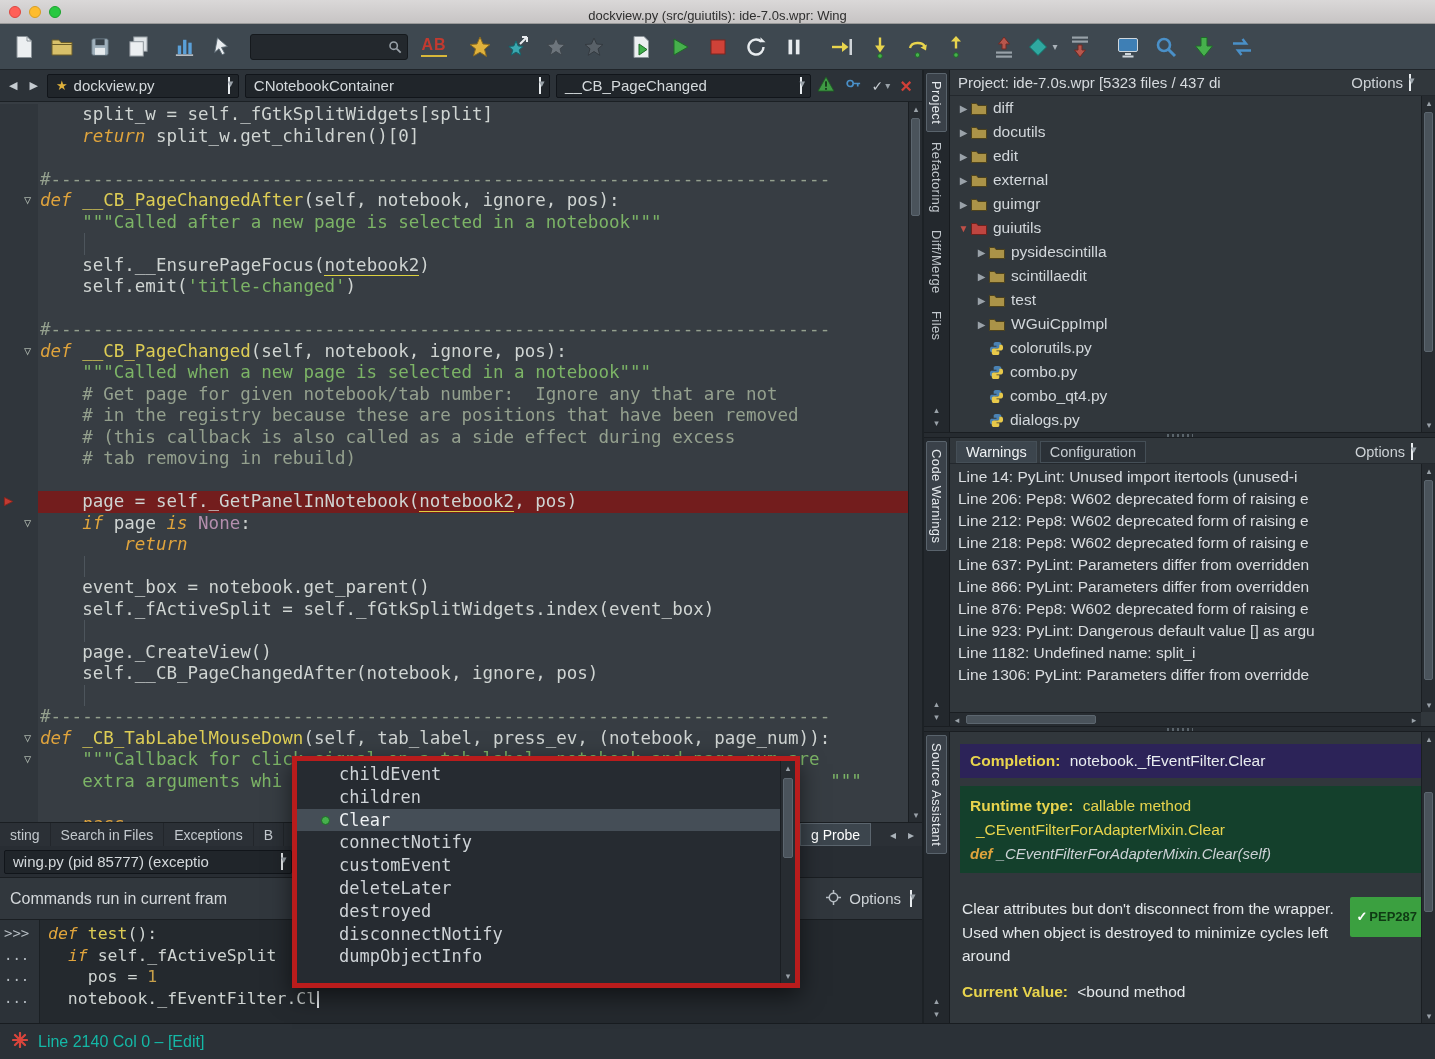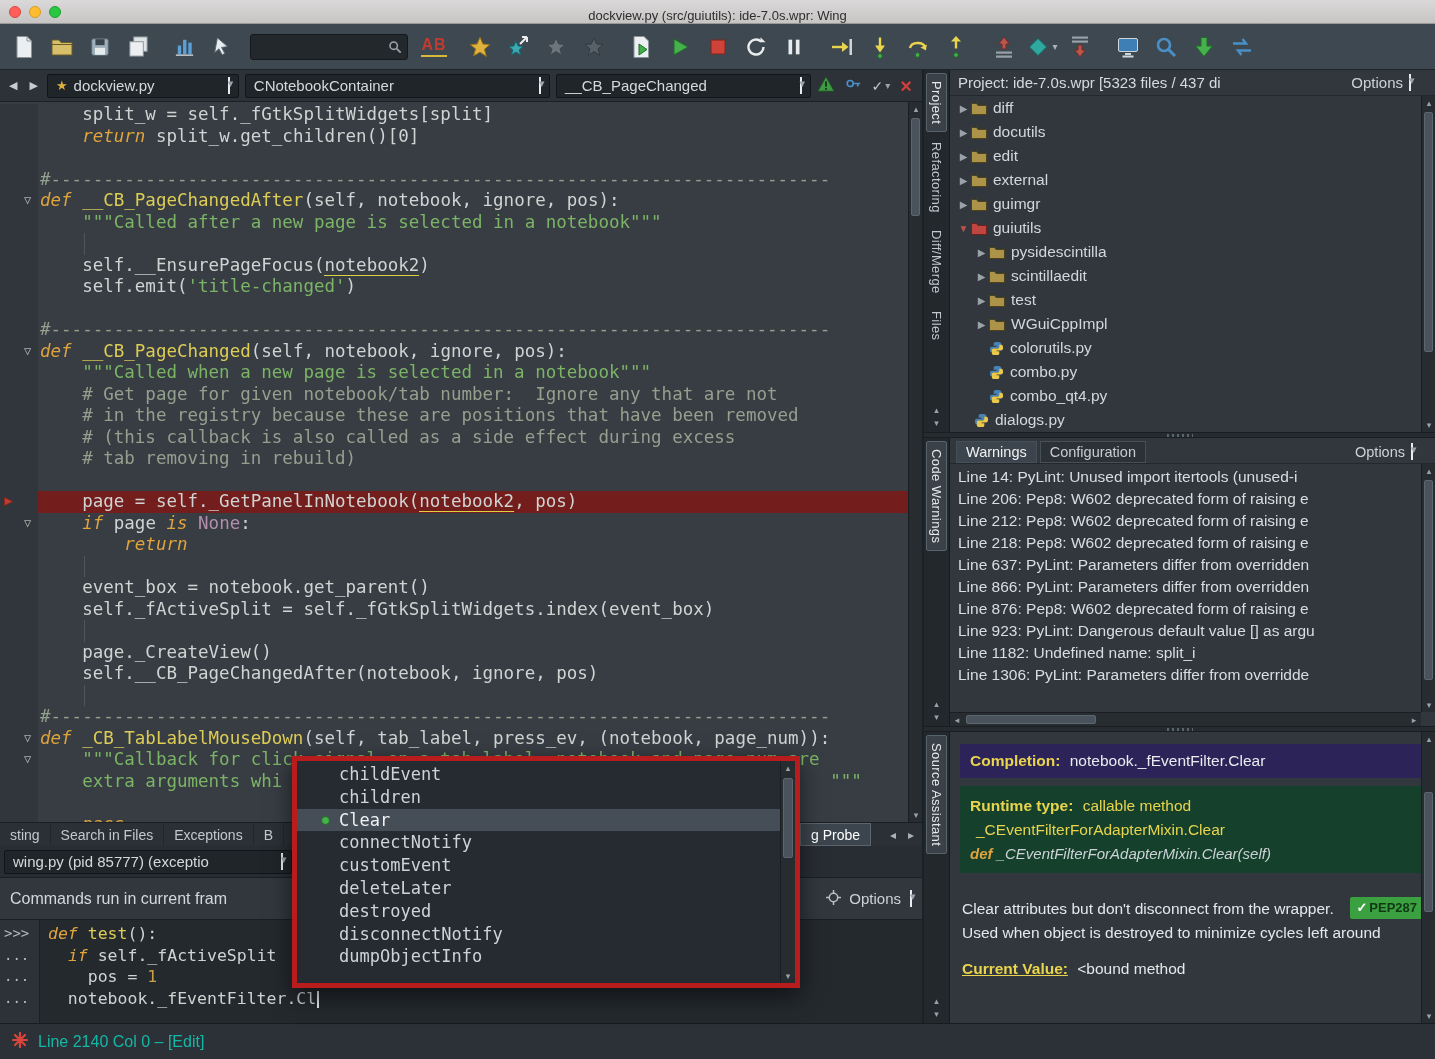--- a/index.html
+++ b/index.html
@@ -104,24 +104,24 @@
 .wlist{position:absolute;top:26px;left:0;right:14px;bottom:14px;overflow:hidden;padding-top:2px}
 .wrow{height:22px;line-height:22px;color:#dadde0;font-size:15.5px;padding-left:8px;white-space:nowrap;overflow:hidden}
 
 .boxA{background:var(--completion_bg,#2c2358);color:#e8ecef;font-size:15.5px;padding:8px 10px;margin:12px 10px 8px;white-space:nowrap;overflow:hidden}
 .boxB{background:var(--runtime_bg,#14402c);color:#e8ecef;font-size:15.5px;padding:8px 10px;margin:0 10px;line-height:1.55}
 .lbl{color:var(--accent_yellow,#e8d44d);font-weight:bold}
 .linky{color:var(--accent_yellow,#e8d44d);}
 .sig{font-style:italic;color:#cdd2d6;font-size:15px}
 .sig .kw{color:#e0a43c;font-weight:bold}
 .docp{color:#e4e8ea;font-size:15.5px;margin:24px 12px 0;line-height:1.5}
-.badge{float:right;background:var(--badge_green,#3ba040);color:#0f3a14;font-weight:bold;font-size:13px;padding:1px 6px;border-radius:2px;margin-left:10px;white-space:nowrap}
+.badge{float:right;background:var(--badge_green,#3ba040);color:#0f3a14;font-weight:bold;font-size:13px;padding:10px 6px;border-radius:2px;margin-left:10px;white-space:nowrap}
 .badge .chk{color:#fff;margin-right:2px;font-weight:bold}
 .curr{margin:16px 12px 0;color:#e4e8ea;font-size:15.5px;white-space:nowrap;overflow:hidden}
-.curr .lbl{text-decoration:underline}
+.curr .lbl{}
 
 .popup{position:absolute;left:292px;top:756px;width:508px;height:232px;background:#262b31;border:5px solid #b91c1c;box-shadow:0 8px 22px rgba(0,0,0,.55);display:flex;z-index:50}
 .pop-list{flex:1;padding-top:2px;overflow:hidden}
 .pop-row{height:22.8px;line-height:22.8px;font-family:"DejaVu Sans Mono",monospace;font-size:17px;color:#ced3d7;padding-left:42px;position:relative;white-space:pre}
 .pop-row.sel{background:#454e57;color:#eef1f3}
 .pop-row .dot{position:absolute;left:24px;top:7px;width:9px;height:9px;border-radius:50%;background:#46b04c;border:1px solid #1e6b28}
 .pop-scroll{width:15px;position:relative;background:#272c31;border-left:1px solid #1a1e22;flex:none}
 </style>
 </head>
 <body>
@@ -625,21 +625,21 @@
           <div class="trow" style="padding-left: 24px;">
             <span class="arr"></span>
             <span class="ticon">
               <svg width="15" height="15" viewBox="0 0 16 16">
                 <path d="M8 1C5 1 5 2.2 5 3v2h3v1H3C2 6 1 6.6 1 9s1 3 2 3h2v-2c0-1.2 1-2 2-2h4c1 0 2-.8 2-2V3c0-.8-.5-2-3-2z" fill="#4a82b4"></path>
                 <path d="M8 15c3 0 3-1.2 3-2v-2H8v-1h5c1 0 2-.6 2-3s-1-3-2-3h-2v2c0 1.2-1 2-2 2H5c-1 0-2 .8-2 2v3c0 .8.5 2 3 2z" fill="#e8c94a"></path>
               </svg>
             </span>
             <span>combo_qt4.py</span>
           </div>
-          <div class="trow" style="padding-left: 9px;">
+          <div class="trow" style="padding-left: 24px;">
             <span class="arr"></span>
             <span class="ticon">
               <svg width="15" height="15" viewBox="0 0 16 16">
                 <path d="M8 1C5 1 5 2.2 5 3v2h3v1H3C2 6 1 6.6 1 9s1 3 2 3h2v-2c0-1.2 1-2 2-2h4c1 0 2-.8 2-2V3c0-.8-.5-2-3-2z" fill="#4a82b4"></path>
                 <path d="M8 15c3 0 3-1.2 3-2v-2H8v-1h5c1 0 2-.6 2-3s-1-3-2-3h-2v2c0 1.2-1 2-2 2H5c-1 0-2 .8-2 2v3c0 .8.5 2 3 2z" fill="#e8c94a"></path>
               </svg>
             </span>
             <span>dialogs.py</span>
           </div>
         </div>

